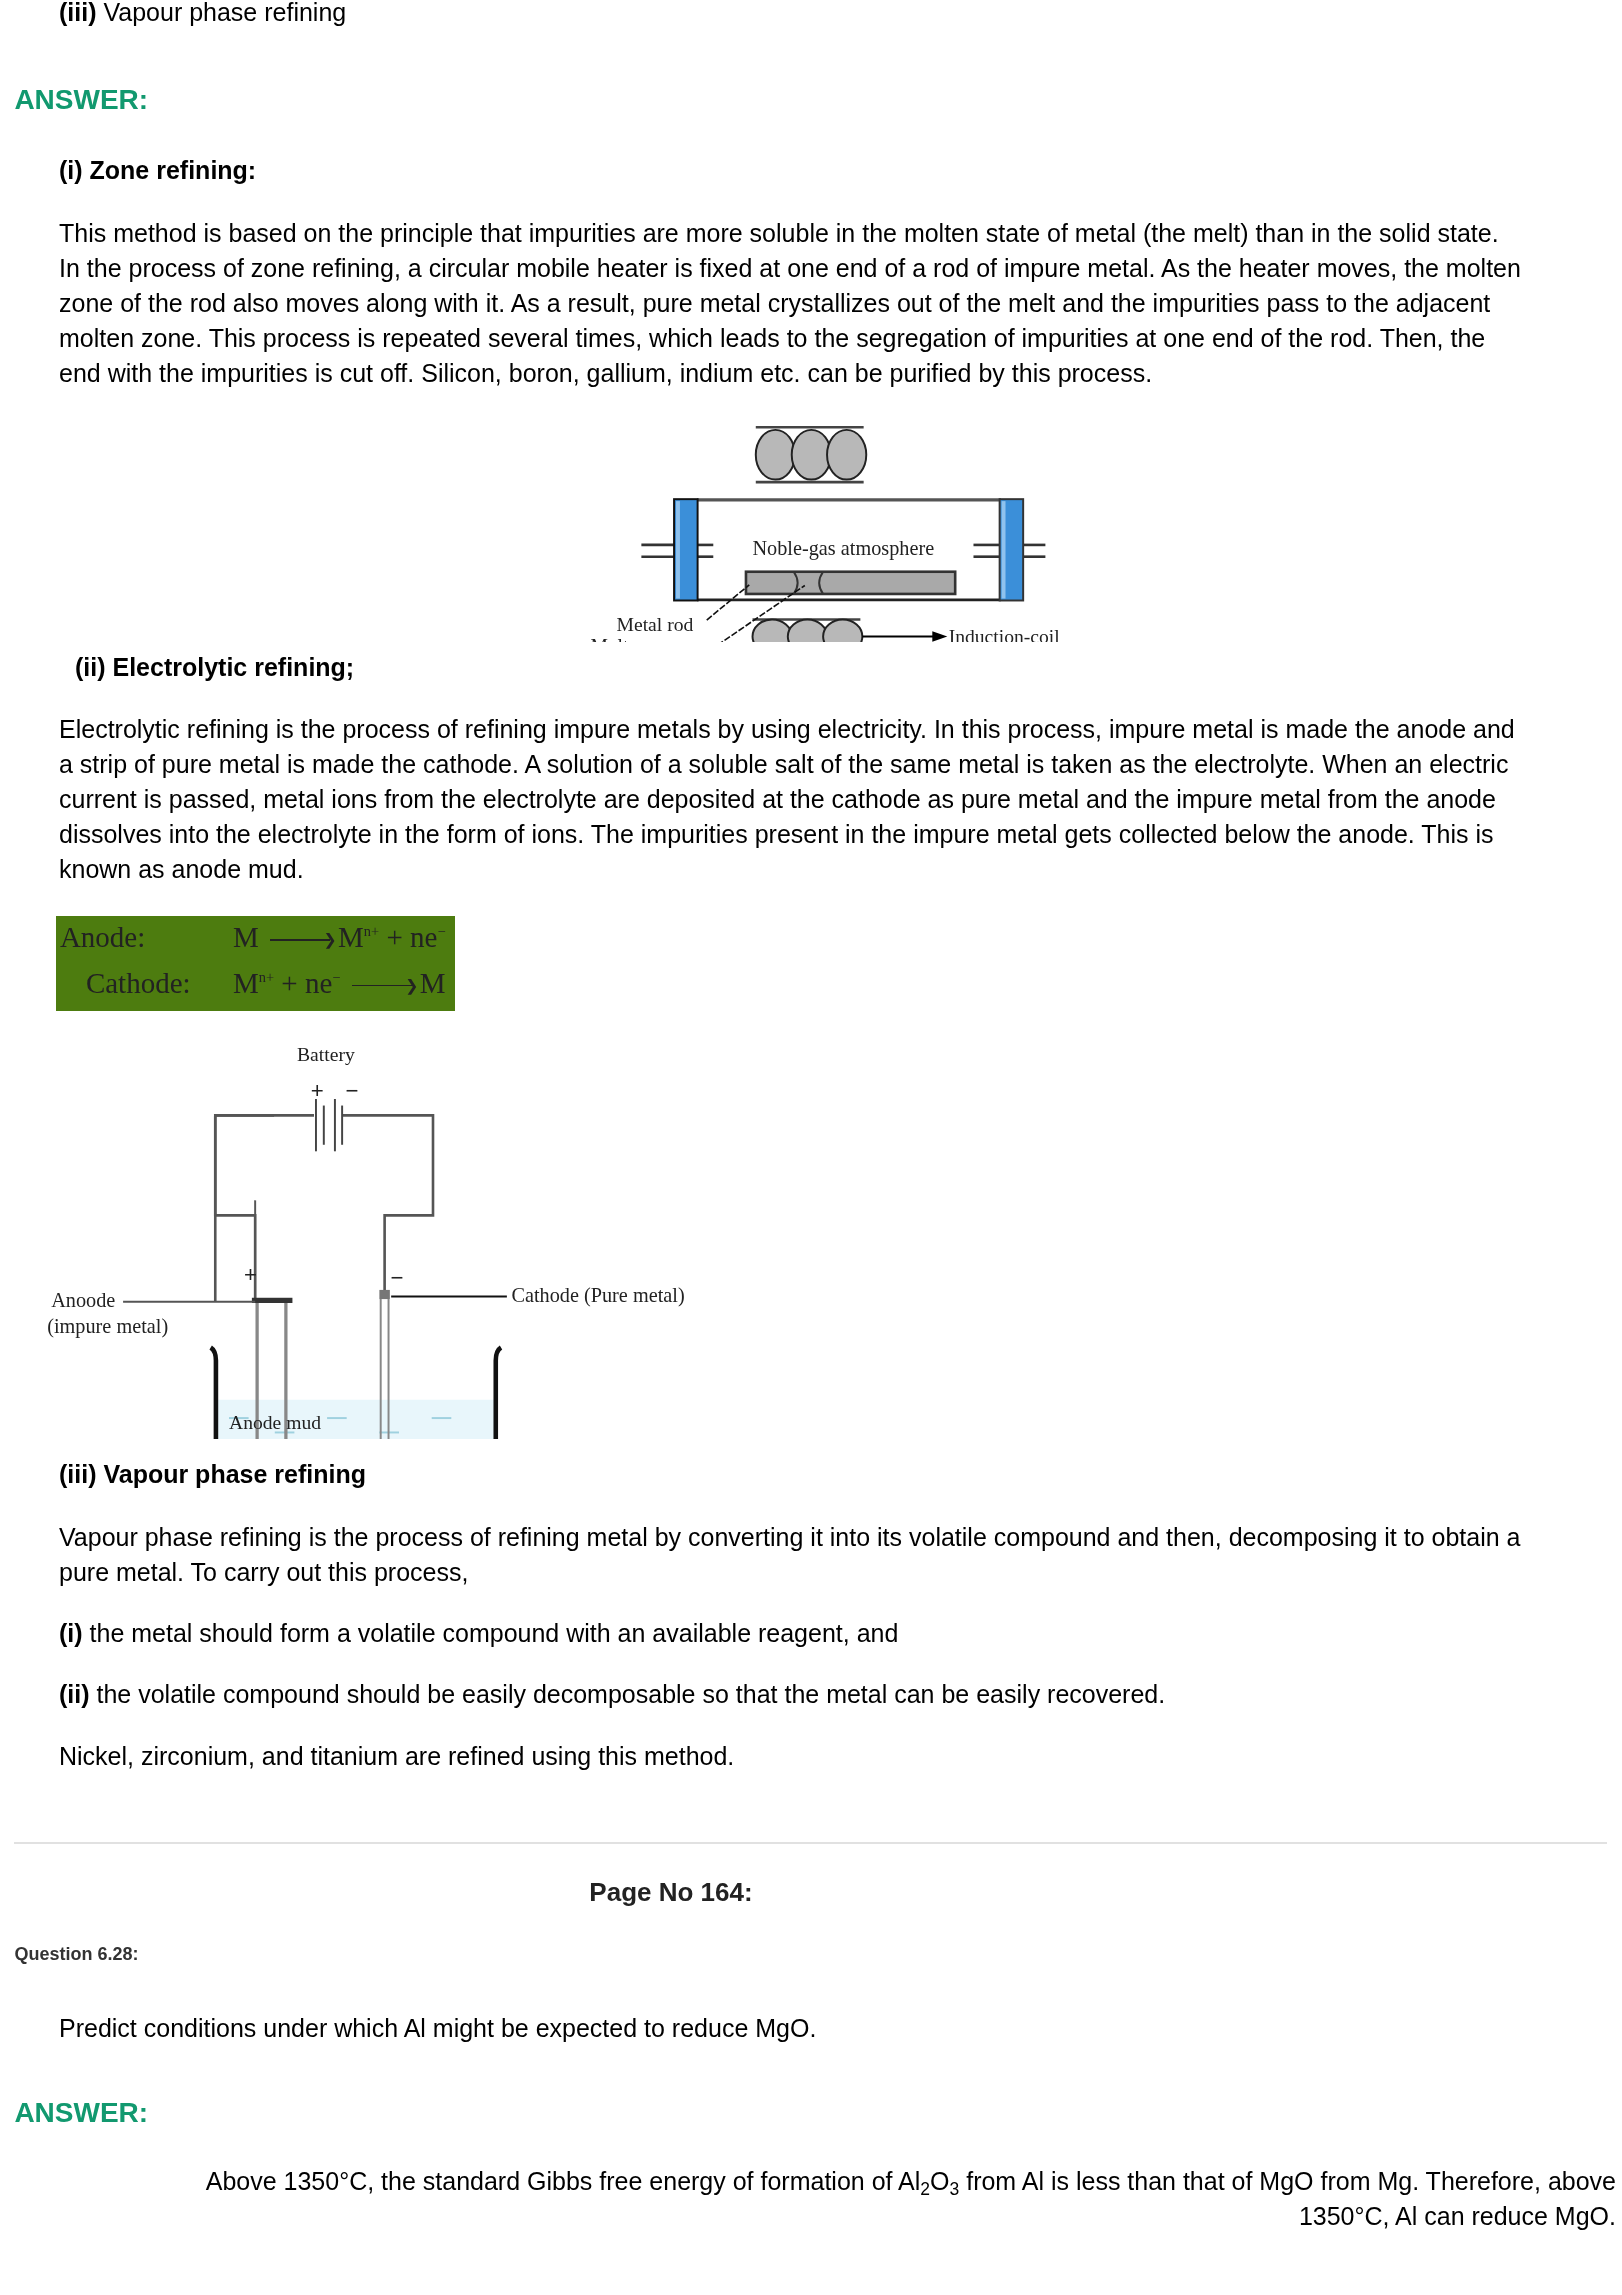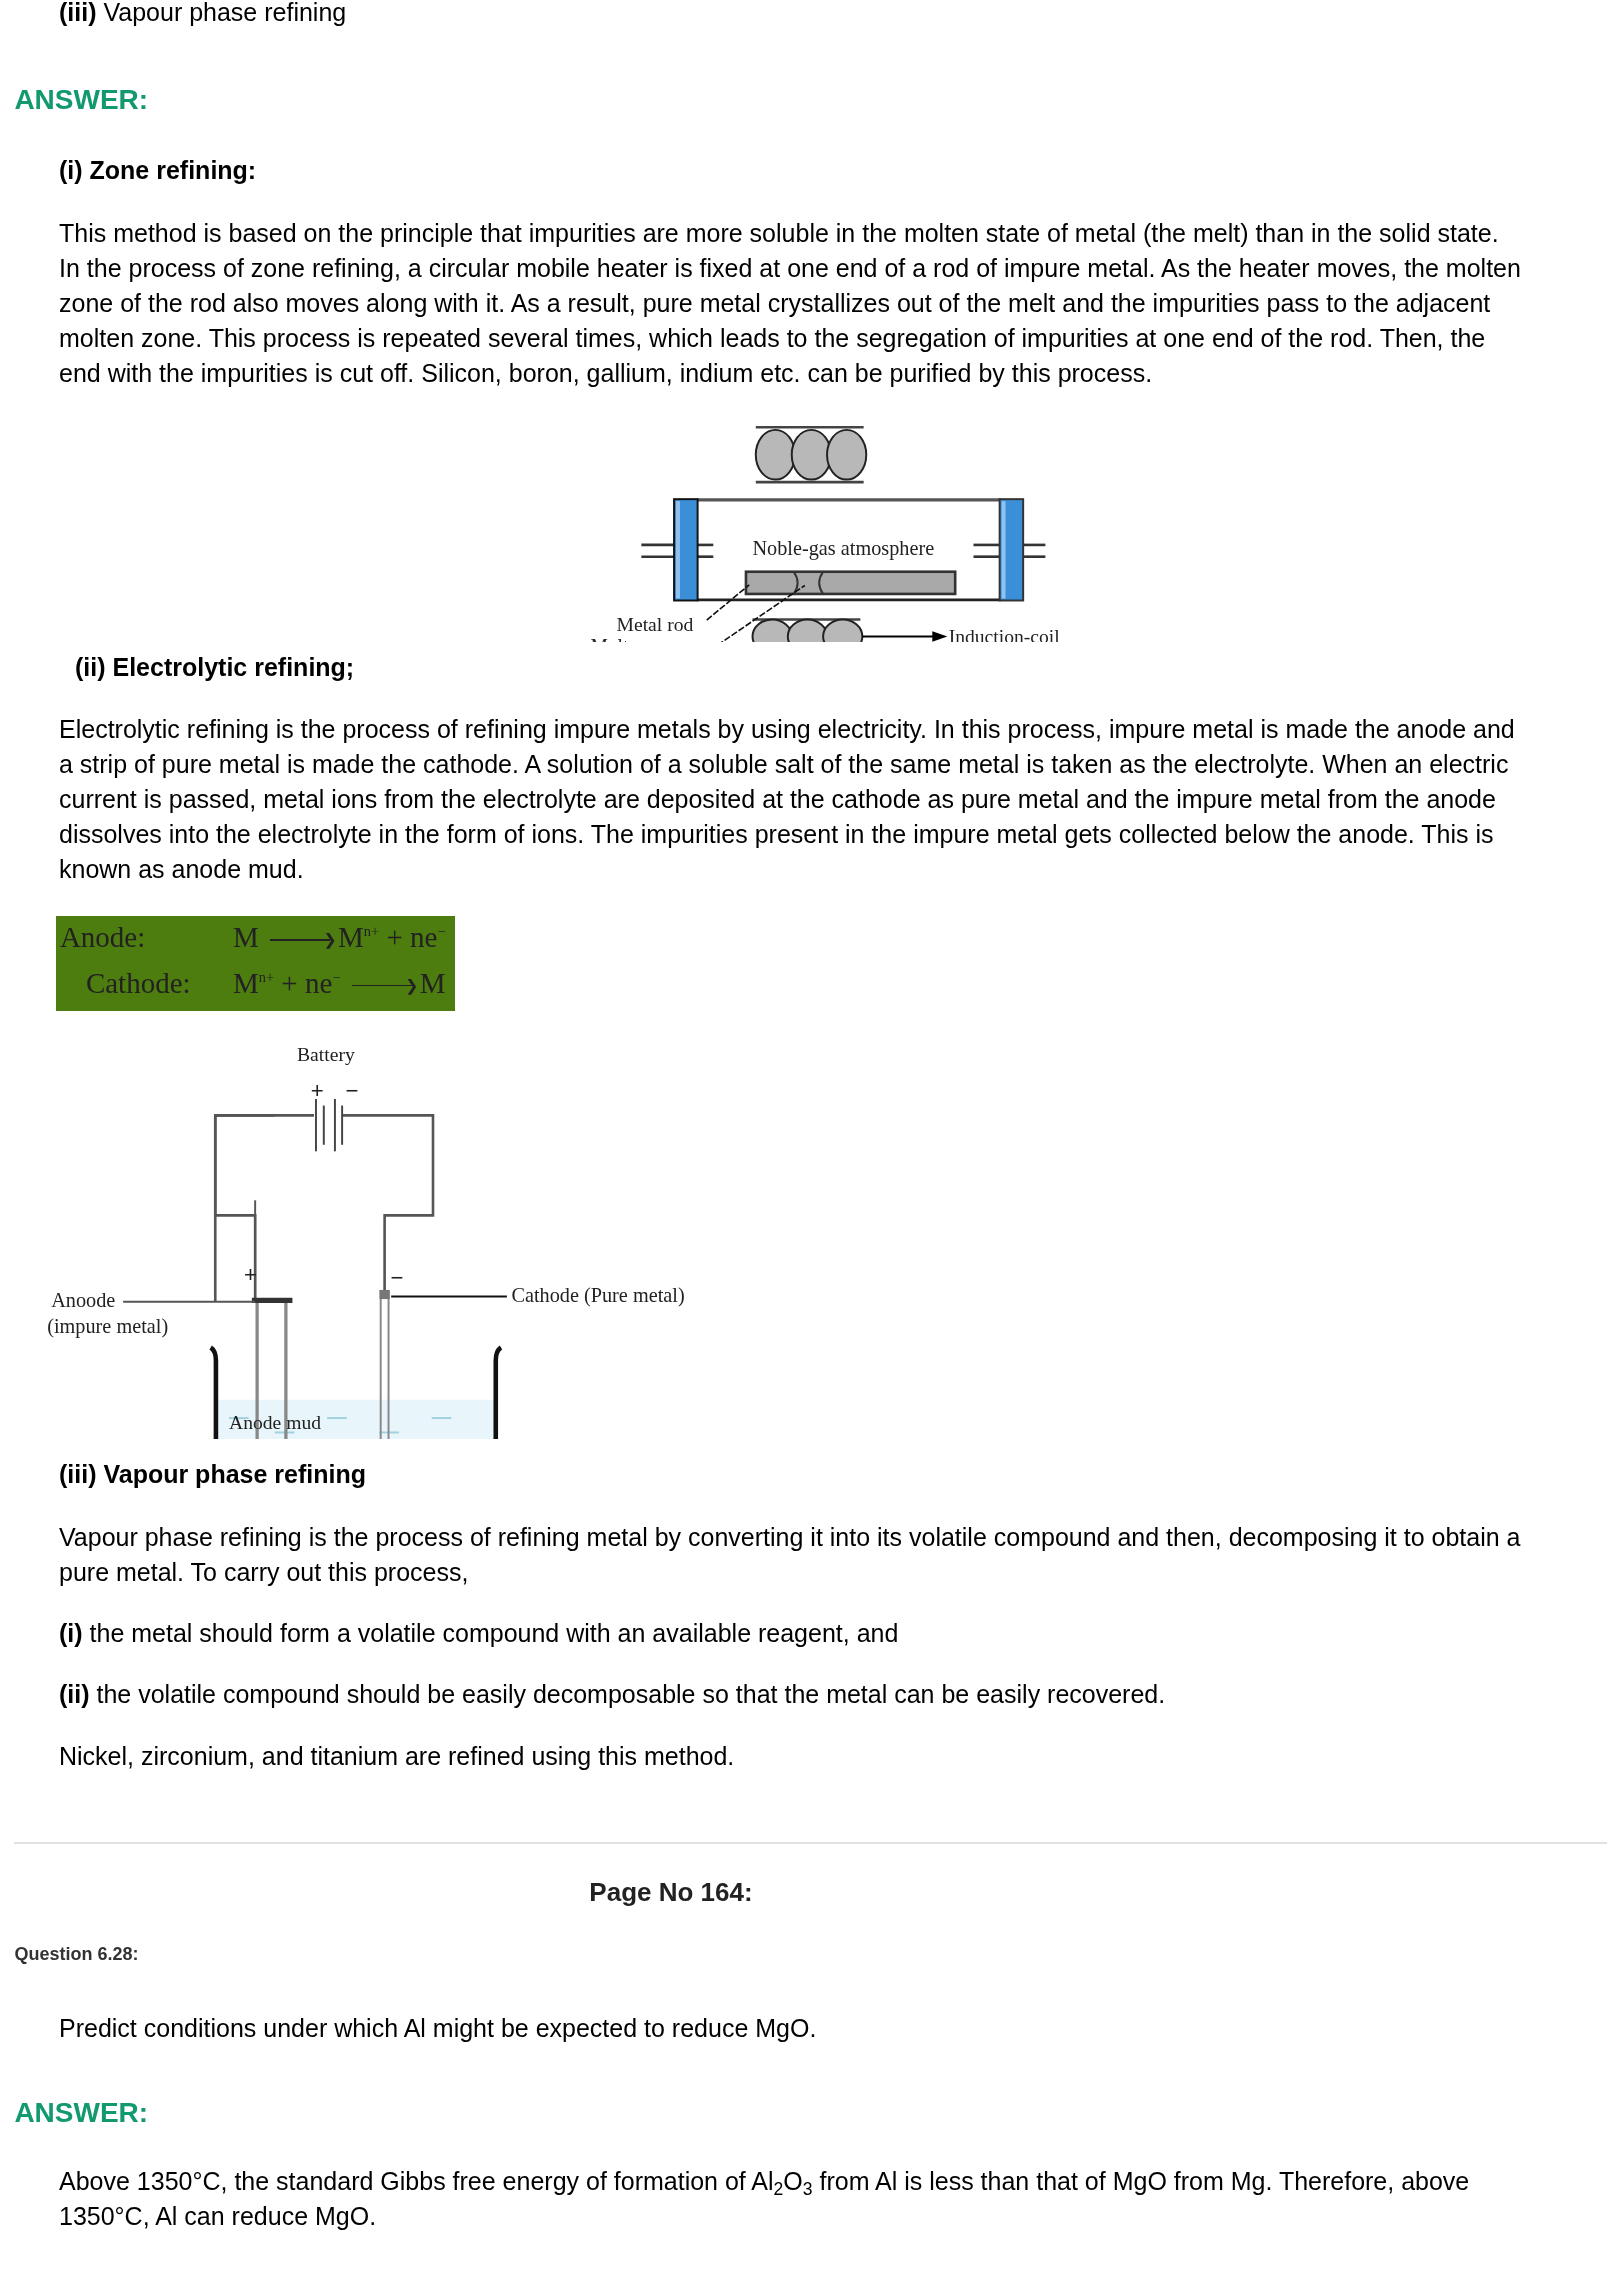--- a/index.html
+++ b/index.html
@@ -243,19 +243,19 @@
 
   <div class="divider"></div>
 
   <div class="abs page-no" style="left:0; width:1342px; text-align:center; top:1877px;">Page No 164:</div>
 
   <div class="abs question-label" style="top:1944px;">Question 6.28:</div>
   <div class="abs body-text" style="left:59px; top:2011px;">Predict conditions under which Al might be expected to reduce MgO.</div>
 
   <div class="abs answer-label" style="top:2097px;">ANSWER:</div>
 
-  <div class="para" style="top:2164px;">
+  <div class="para" style="top:2164px;text-align:right;">
     <span class="ln"><span>Above 1350°C, the standard Gibbs free energy of formation of Al</span><sub>2</sub><span>O</span><sub>3</sub><span> from Al is less than that of MgO from Mg. Therefore, above</span></span>
     <span class="ln">1350°C, Al can reduce MgO.</span>
   </div>
 
 </div>
 
 
 </body></html>

